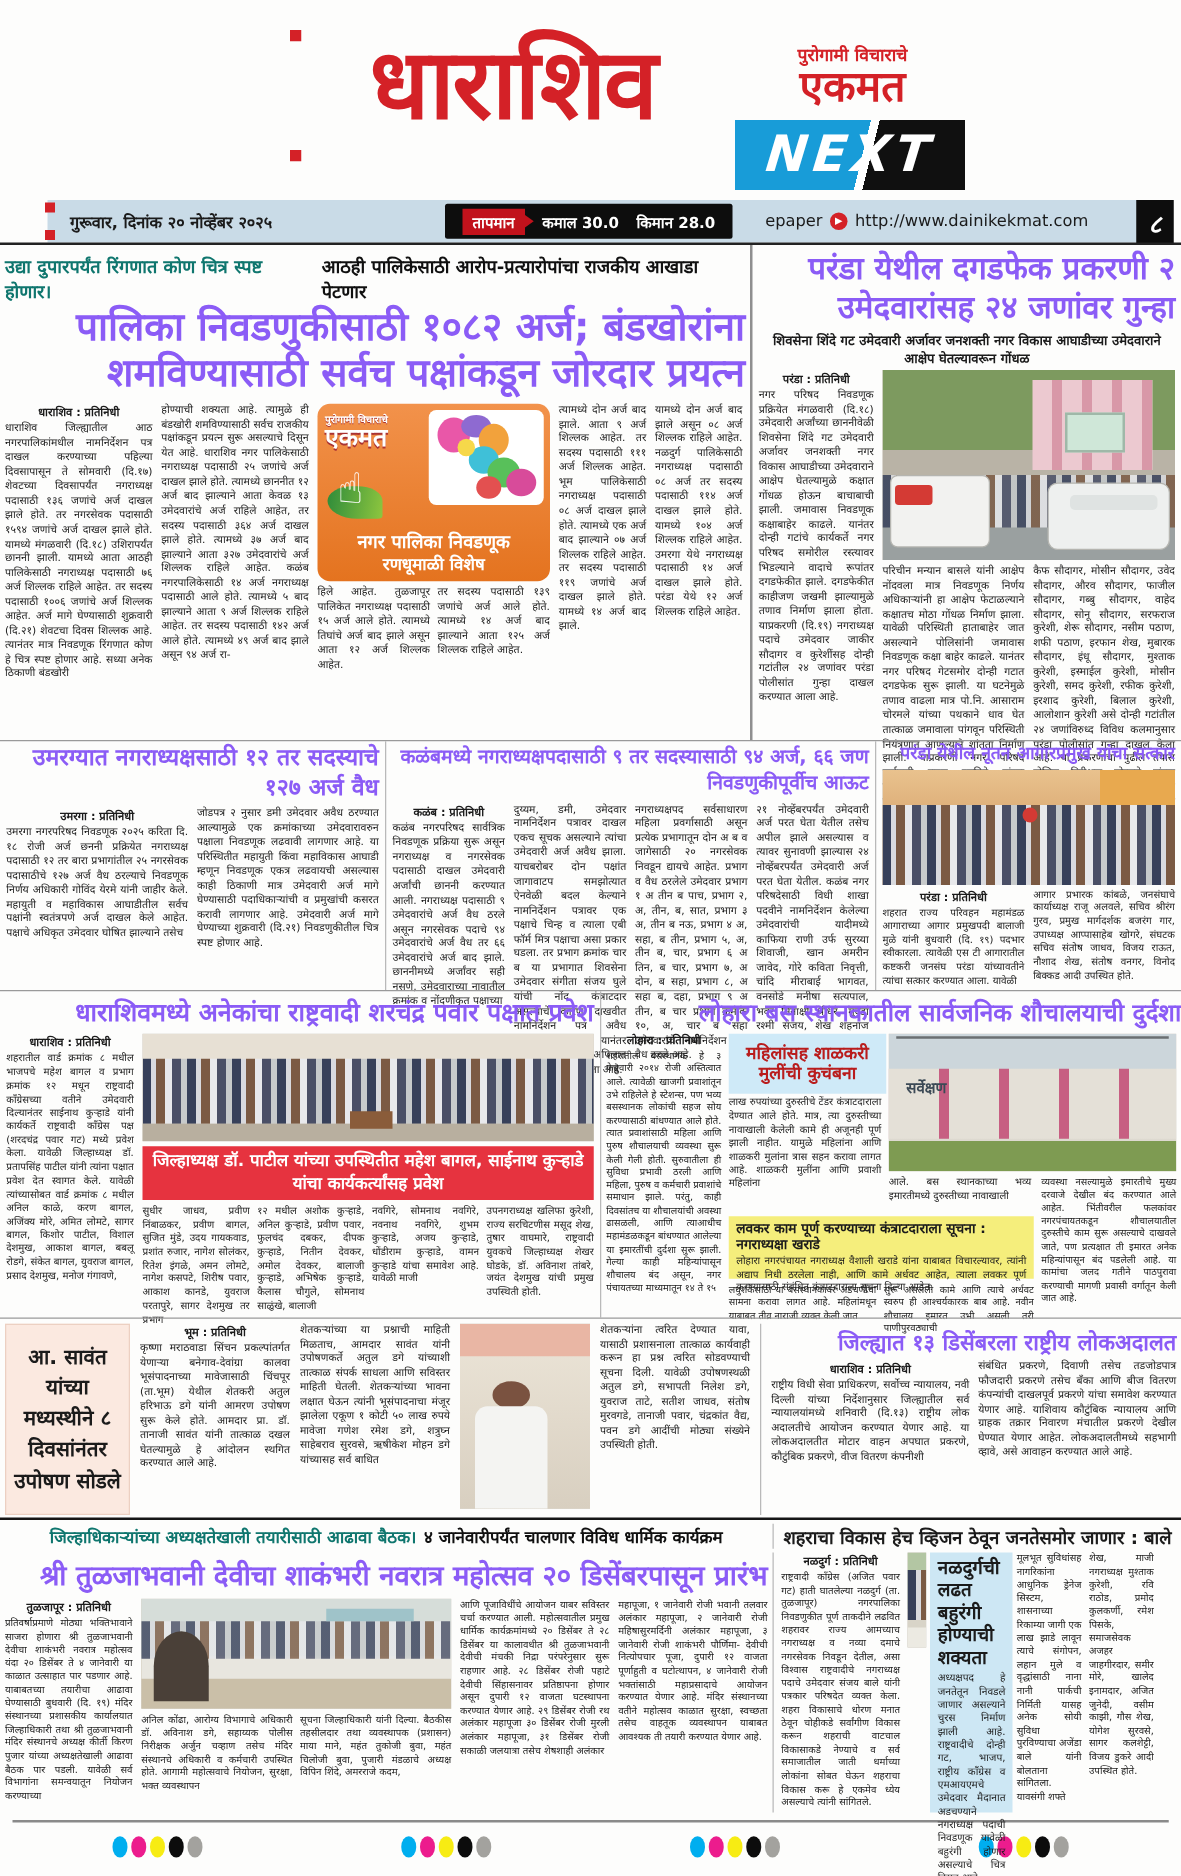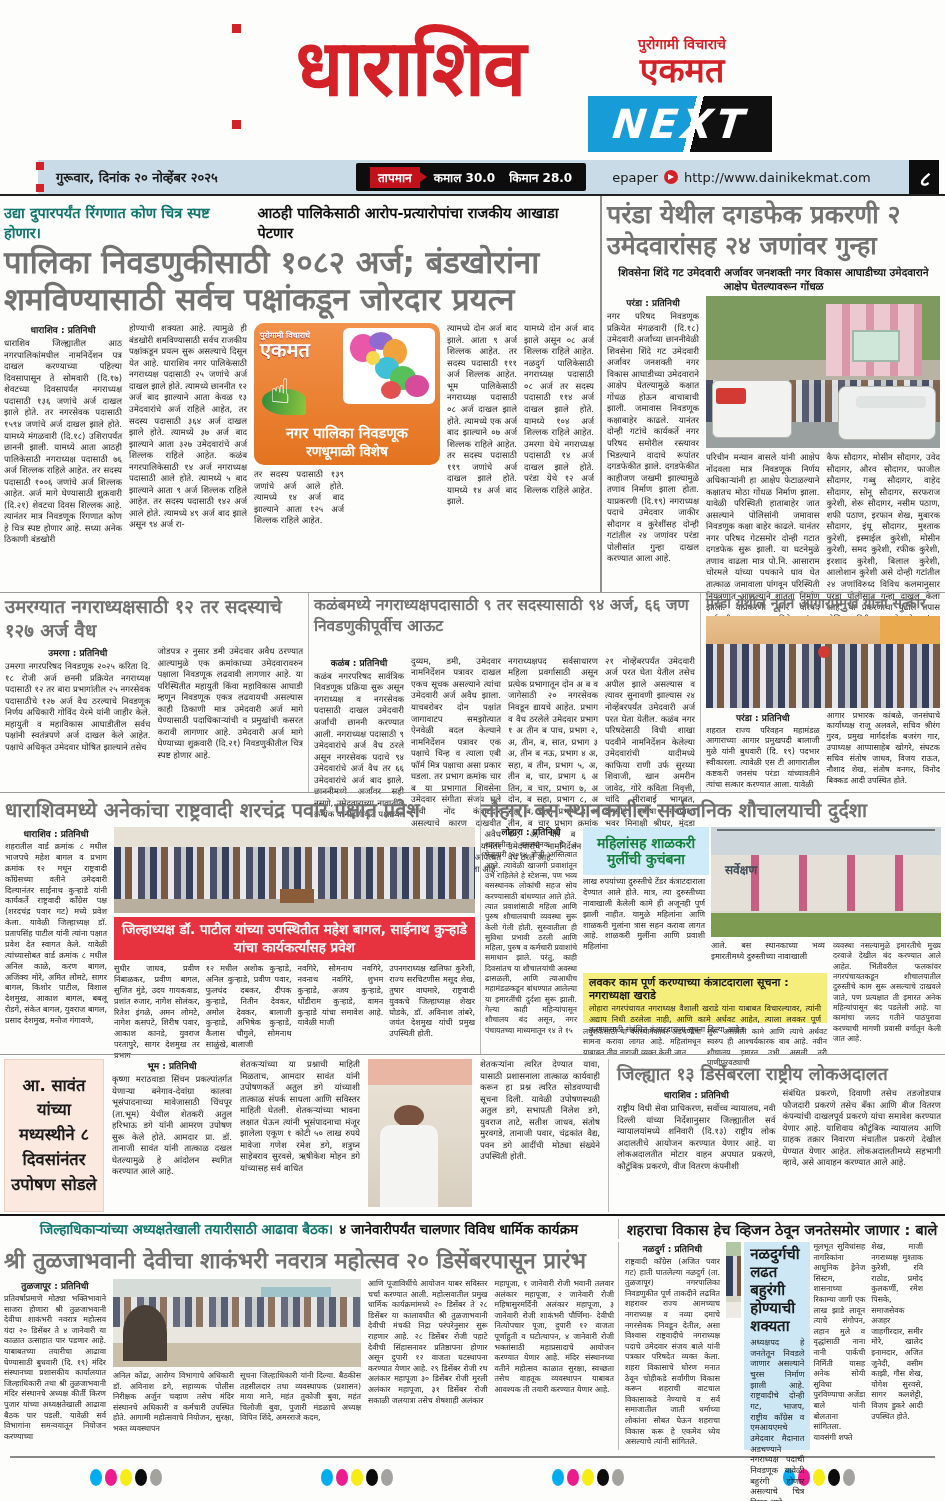--- a/index.html
+++ b/index.html
@@ -31,21 +31,21 @@
   .ep-ic{width:14px;height:14px;border-radius:50%;background:#d42127;position:relative;display:inline-block}
   .ep-ic:after{content:"";position:absolute;left:4px;top:4px;border-left:6px solid #fff;
                border-top:3px solid transparent;border-bottom:3px solid transparent}
   .ib-blue{position:absolute;right:-8px;top:0;height:34px;width:4px;background:#189cd8}
   .pageno{position:absolute;right:6px;top:160px;width:30px;height:36px;background:#0d0d0d;color:#fff;
           display:flex;align-items:center;justify-content:center;font-size:20px;font-weight:700;font-style:italic}
   
   .sec{position:relative;box-sizing:border-box}
   .bt{font-size:8.5px;line-height:1.36;text-align:justify;color:#1c1c1c}
   .dl{font-weight:800;font-size:9px;text-align:center;margin-bottom:2px}
-  .hl{font-weight:800;text-align:left;color:#737373}
+  .hl{font-weight:800;text-align:right;color:#8b5cf6}
   .kickline{display:flex;justify-content:center;gap:8px;font-size:14.5px;font-weight:800;padding-top:4px}
   .kr{color:#0f766e}.kb{color:#101010}
   
   .secA{height:398px;display:flex;border-top:2px solid #222}
   .a1{width:600px;padding:2px 4px;box-sizing:border-box}
   .a1-head{font-size:31px;line-height:1.18;margin:2px 0 6px}
   .a1-body{display:flex;gap:7px}
   .a1 .c{width:118px}
   .a1 .cn{width:70px}
   .a1-mid{width:186px;display:flex;flex-direction:column;gap:4px}
@@ -70,37 +70,37 @@
               background:linear-gradient(100deg,#2e8b3a,#8ec63f)}
   .promo-lines{position:absolute;left:0;right:0;bottom:5px;text-align:center;font-weight:800}
   .promo-l1{font-size:14.5px}.promo-l2{font-size:13.5px}
   
   .secB{height:200px;display:flex;border-top:1px solid #9a9a9a}
   .b1{width:308px;padding:2px 5px;box-sizing:border-box}
   .b1-head{font-size:18.5px;line-height:1.3;margin-bottom:3px}
   .b-cols{display:flex;gap:7px}
   .b-cols .c{flex:1}
   .b2{width:392px;border-left:1px solid #b9b9b9;padding:2px 5px;box-sizing:border-box}
-  .b2-head{font-size:15.5px;line-height:1.35;margin-bottom:19px}
+  .b2-head{font-size:15.5px;line-height:1.35;margin-bottom:6px}
   .b3{flex:1;border-left:1px solid #b9b9b9;padding:2px 5px;box-sizing:border-box}
   .b3-head{font-size:14px;line-height:1.25;margin-bottom:3px}
   
   .secC{height:262px;display:flex;border-top:1px solid #9a9a9a}
   .c1blk{width:480px;padding:2px 5px;box-sizing:border-box}
   .c1-head{font-size:20px;margin:1px 0 4px}
   .c1-body{display:flex;gap:7px}
   .c1-left{width:102px}
   .c1-mid{flex:1;display:flex;flex-direction:column;gap:4px}
   .capred{background:#e6333f;color:#fff;font-weight:800;font-size:13.5px;text-align:center;
           padding:4px 8px;line-height:1.3}
   .c1-mini{display:flex;gap:6px}
   .c1-mini .m{flex:1}
   .c2blk{flex:1;border-left:1px solid #b9b9b9;position:relative;box-sizing:border-box}
   .c2-head{font-size:19.5px;position:absolute;left:0;right:0;top:3px}
-  .bluebox{background:#cfeaf8;color:#15803d;font-weight:800;font-size:14px;text-align:center;
+  .bluebox{background:#cfeaf8;color:#b91c1c;font-weight:800;font-size:14px;text-align:center;
            line-height:1.15;display:flex;align-items:center;justify-content:center;padding:2px}
   .ybox{background:#f5ee7c;padding:3px 6px;box-sizing:border-box}
   .ybox-t{font-weight:800;font-size:11px;line-height:1.2}
   .ybox-x{font-size:8px;line-height:1.3;text-align:justify;margin-top:2px}
   
   .secD{height:160px;display:flex;border-top:1px solid #9a9a9a;padding:4px 4px 2px;box-sizing:border-box;gap:8px}
   .pinkbox{width:100px;background:#fbe9e0;border:1px solid #ecd0c2;display:flex;align-items:center;
            justify-content:center;text-align:center;font-weight:800;font-size:16.5px;line-height:1.5;padding:4px;box-sizing:border-box}
   .d-c{width:120px}
   .d4{flex:1;border-left:1px solid #b9b9b9;padding:0 0 0 8px}
@@ -203,20 +203,21 @@
               </svg>
             </div>
             <div class="promo-leaf"></div>
             <div class="promo-hand">☝</div>
             <div class="promo-lines">
               <div class="promo-l1">नगर पालिका निवडणूक</div>
               <div class="promo-l2">रणधूमाळी विशेष</div>
             </div>
           </div>
           <div class="a1-mini">
+            <div class="m bt">हिले आहेत. तुळजापूर पालिकेत नगराध्यक्ष पदासाठी १५ अर्ज आले होते. त्यामध्ये तिघांचे अर्ज बाद झाले असून आता १२ अर्ज शिल्लक आहेत.</div>
             <div class="m bt">तर सदस्य पदासाठी १३९ जणांचे अर्ज आले होते. त्यामध्ये १४ अर्ज बाद झाल्याने आता १२५ अर्ज शिल्लक राहिले आहेत.</div>
           </div>
         </div>
         <div class="cn bt">त्यामध्ये दोन अर्ज बाद झाले. आता ९ अर्ज शिल्लक आहेत. तर सदस्य पदासाठी १११ अर्ज शिल्लक आहेत. भूम पालिकेसाठी नगराध्यक्ष पदासाठी ०८ अर्ज दाखल झाले होते. त्यामध्ये एक अर्ज बाद झाल्याने ०७ अर्ज शिल्लक राहिले आहेत. तर सदस्य पदासाठी ११९ जणांचे अर्ज दाखल झाले होते. यामध्ये १४ अर्ज बाद झाले.</div>
         <div class="cn bt">यामध्ये दोन अर्ज बाद झाले असून ०८ अर्ज शिल्लक राहिले आहेत. नळदुर्ग पालिकेसाठी नगराध्यक्ष पदासाठी ०८ अर्ज तर सदस्य पदासाठी ११४ अर्ज दाखल झाले होते. यामध्ये १०४ अर्ज शिल्लक राहिले आहेत. उमरगा येथे नगराध्यक्ष पदासाठी १४ अर्ज दाखल झाले होते. परंडा येथे १२ अर्ज शिल्लक राहिले आहेत.</div>
       </div>
     </div>
 
     <div class="a2">
       <div class="hl a2-head">परंडा येथील दगडफेक प्रकरणी २ उमेदवारांसह २४ जणांवर गुन्हा</div>

